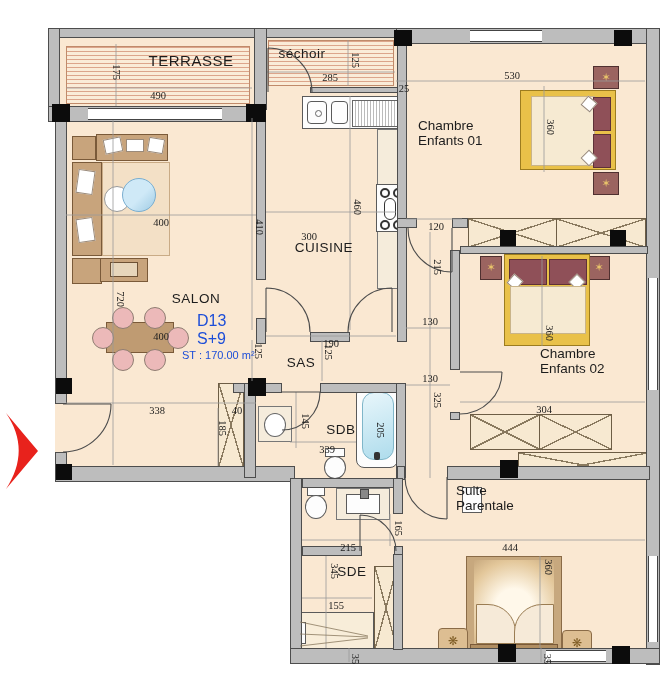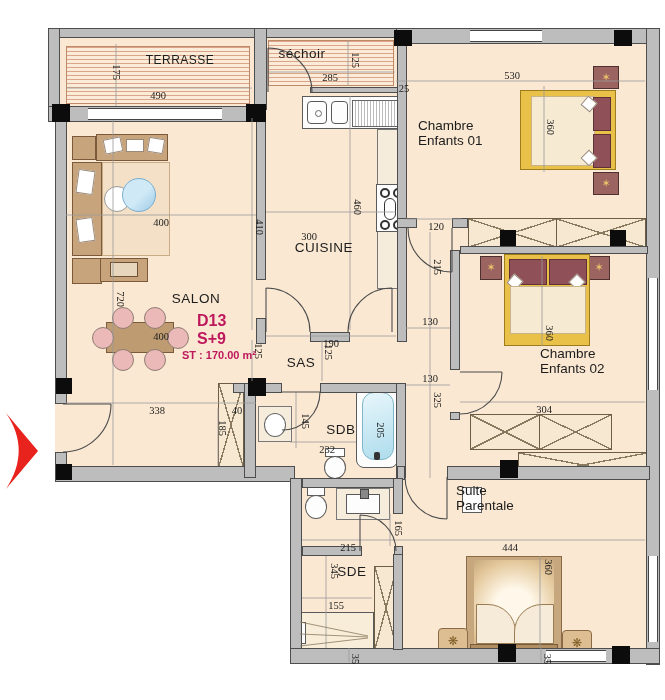--- a/index.html
+++ b/index.html
@@ -22,21 +22,21 @@
   .ward{position:absolute;background:#f7e9d1;border:1px solid #6d5d45;box-sizing:border-box;
      background-image:
        linear-gradient(to top right,transparent calc(50% - .7px),#8a7a5f calc(50% - .7px),#8a7a5f calc(50% + .7px),transparent calc(50% + .7px)),
        linear-gradient(to bottom right,transparent calc(50% - .7px),#8a7a5f calc(50% - .7px),#8a7a5f calc(50% + .7px),transparent calc(50% + .7px))}
   .dim{position:absolute;font-family:"Liberation Serif",serif;font-size:10.5px;color:#1d1d1d;
        transform:translate(-50%,-50%);white-space:nowrap;z-index:40}
   .dim.v{transform:translate(-50%,-50%) rotate(90deg)}
   .lbl{position:absolute;font-size:13.5px;letter-spacing:.5px;color:#1c1c1c;
        transform:translate(-50%,-50%);white-space:nowrap;z-index:40}
   .lbl2{position:absolute;font-size:13.5px;line-height:15px;color:#1c1c1c;white-space:nowrap;z-index:40}
-  .red{position:absolute;font-weight:bold;color:#be185d;white-space:nowrap;z-index:41}
+  .red{position:absolute;font-weight:normal;color:#1d4ed8;white-space:nowrap;z-index:41}
   .bedframe{position:absolute;background:#e9c149;border:1px solid #9c7c1f;box-sizing:border-box}
   .mattress{position:absolute;background:#f6ead2;border:1px solid #c9b489}
   .pillow{position:absolute;background:#8f5058;border:1px solid #5e3138}
   .nstand{position:absolute;background:#9b6460;border:1px solid #4f3030;color:#e8c36a;
           font-size:11px;line-height:20px;text-align:center}
   .nstand2{position:absolute;background:#ddbe92;border:1px solid #8a6b47;border-radius:4px;color:#7c5a22;
           font-size:12px;line-height:24px;text-align:center}
   svg.ovl{position:absolute;left:0;top:0;z-index:30;pointer-events:none}
 </style>
 </head>
@@ -213,21 +213,21 @@
       <path d="M447,477 L447,519 M447,519 A42,42 0 0 1 405,477"></path>
     </g>
 
     <g stroke="#8a7a5f" stroke-width="0.8" fill="none">
       <path d="M300,622 L368,636 M300,634 L368,637 M300,646 L368,638"></path>
     </g>
 
     <path d="M6,413 C 23,438 23,463 6,489 L38,451 Z" fill="#e8221c"></path>
   </svg>
 
-  <div class="lbl" style="left:180px;top:60px;font-size:12px">TERRASSE</div>
+  <div class="lbl" style="left:191px;top:60px;font-size:15px">TERRASSE</div>
   <div class="lbl" style="left:302px;top:53px">séchoir</div>
   <div class="lbl" style="left:324px;top:247px">CUISINE</div>
   <div class="lbl" style="left:196px;top:298px">SALON</div>
   <div class="lbl" style="left:301px;top:362px">SAS</div>
   <div class="lbl" style="left:341px;top:429px">SDB</div>
   <div class="lbl" style="left:352px;top:571px">SDE</div>
   <div class="lbl2" style="left:418px;top:118px">
     <div>Chambre</div>
     <div>Enfants 01</div>
   </div>
@@ -260,21 +260,21 @@
   <span class="dim" style="left:161px;top:336px">400</span>
   <span class="dim v" style="left:437px;top:267px">215</span>
   <span class="dim" style="left:331px;top:343px">190</span>
   <span class="dim v" style="left:258px;top:351px">125</span>
   <span class="dim v" style="left:328px;top:352px">125</span>
   <span class="dim" style="left:430px;top:321px">130</span>
   <span class="dim" style="left:157px;top:410px">338</span>
   <span class="dim" style="left:237px;top:410px">40</span>
   <span class="dim v" style="left:222px;top:428px">185</span>
   <span class="dim v" style="left:305px;top:421px">145</span>
-  <span class="dim" style="left:327px;top:449px">232</span>
+  <span class="dim" style="left:327px;top:449px">339</span>
   <span class="dim v" style="left:380px;top:430px">205</span>
   <span class="dim" style="left:430px;top:378px">130</span>
   <span class="dim v" style="left:437px;top:400px">325</span>
   <span class="dim v" style="left:549px;top:333px">360</span>
   <span class="dim" style="left:544px;top:409px">304</span>
   <span class="dim" style="left:510px;top:547px">444</span>
   <span class="dim v" style="left:548px;top:567px">360</span>
   <span class="dim" style="left:348px;top:547px">215</span>
   <span class="dim v" style="left:398px;top:528px">165</span>
   <span class="dim v" style="left:334px;top:571px">345</span>

